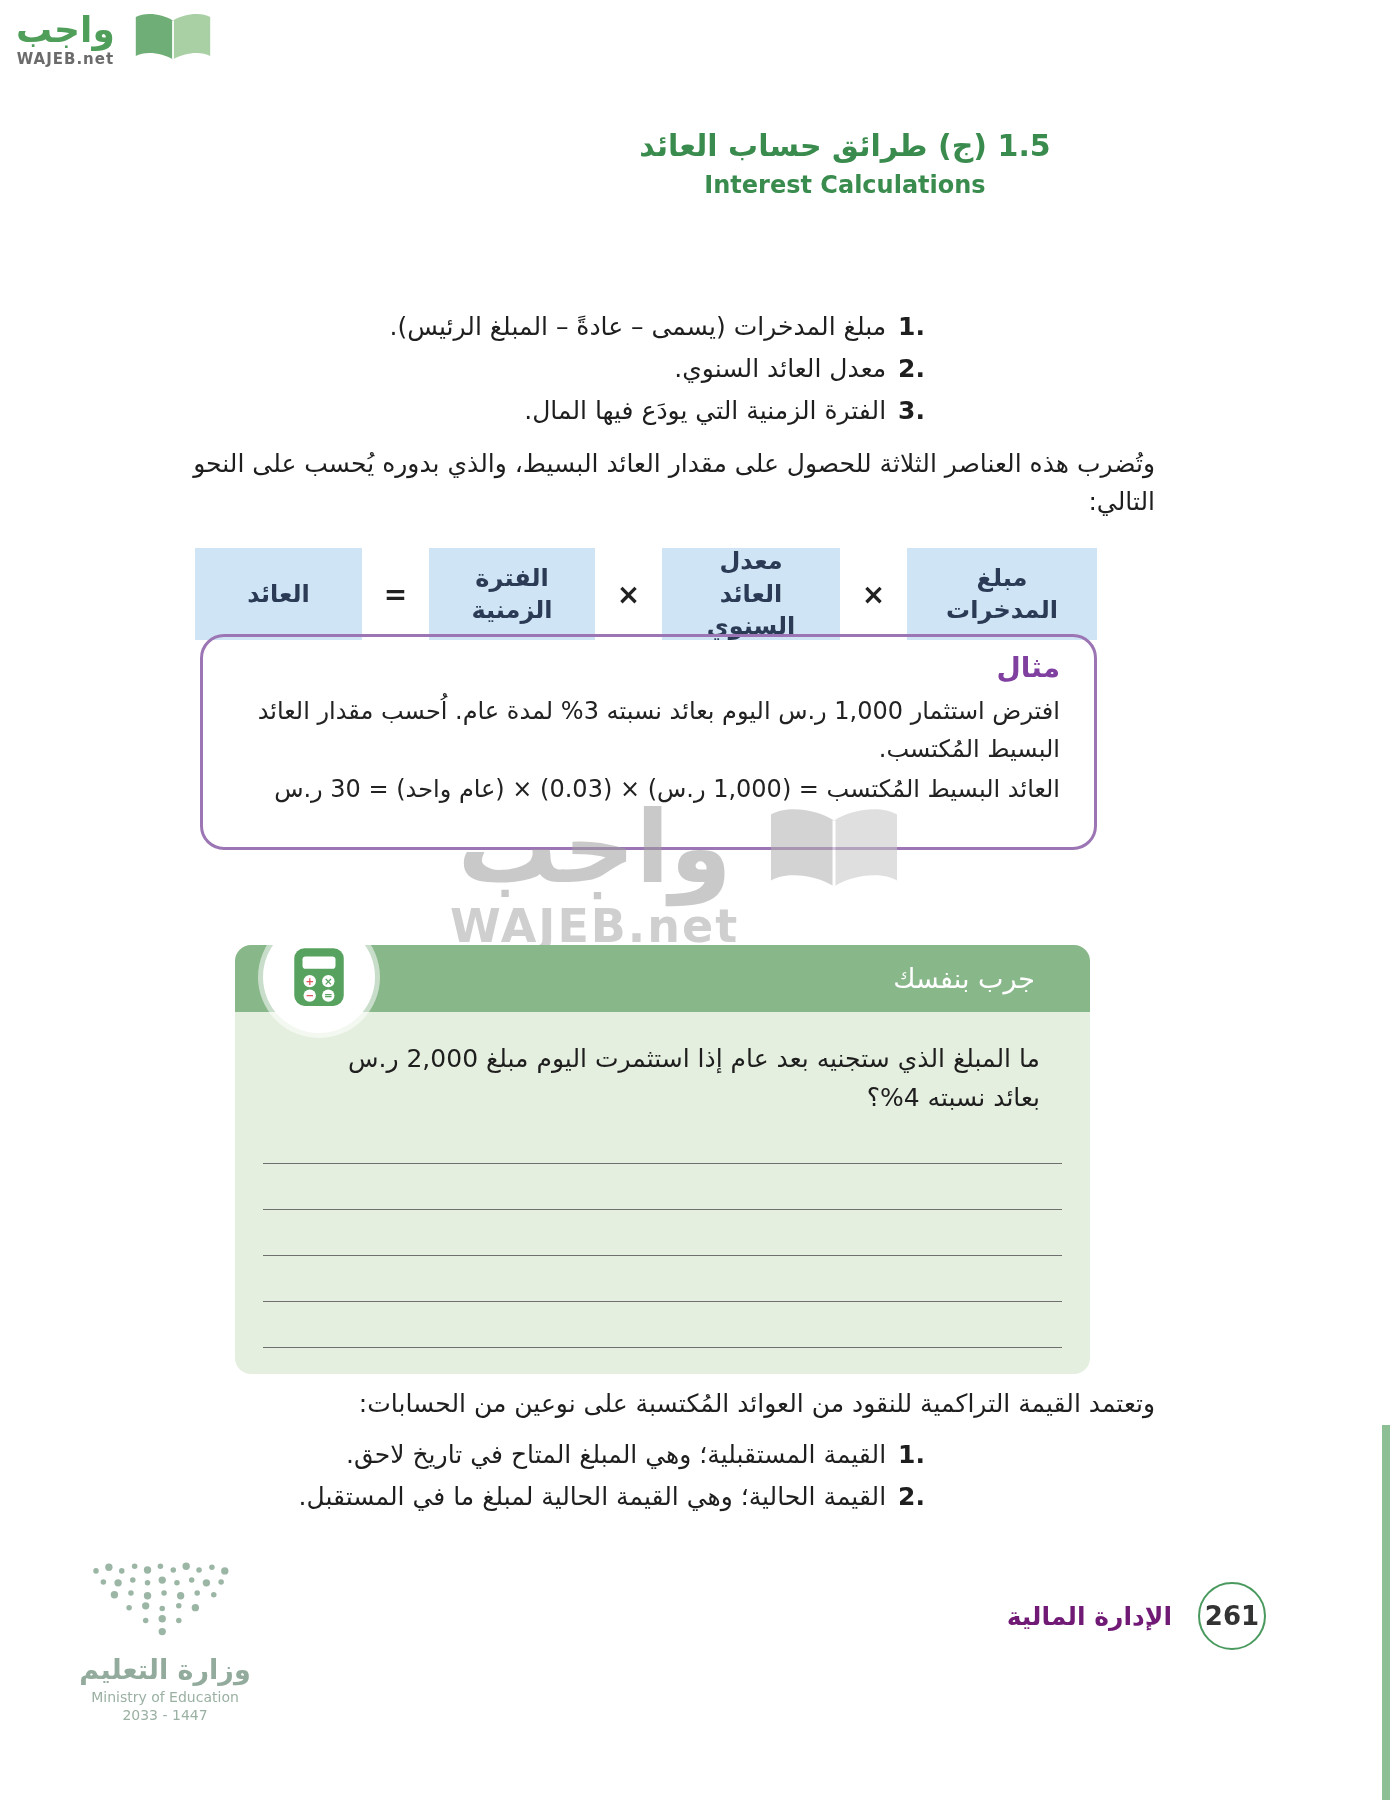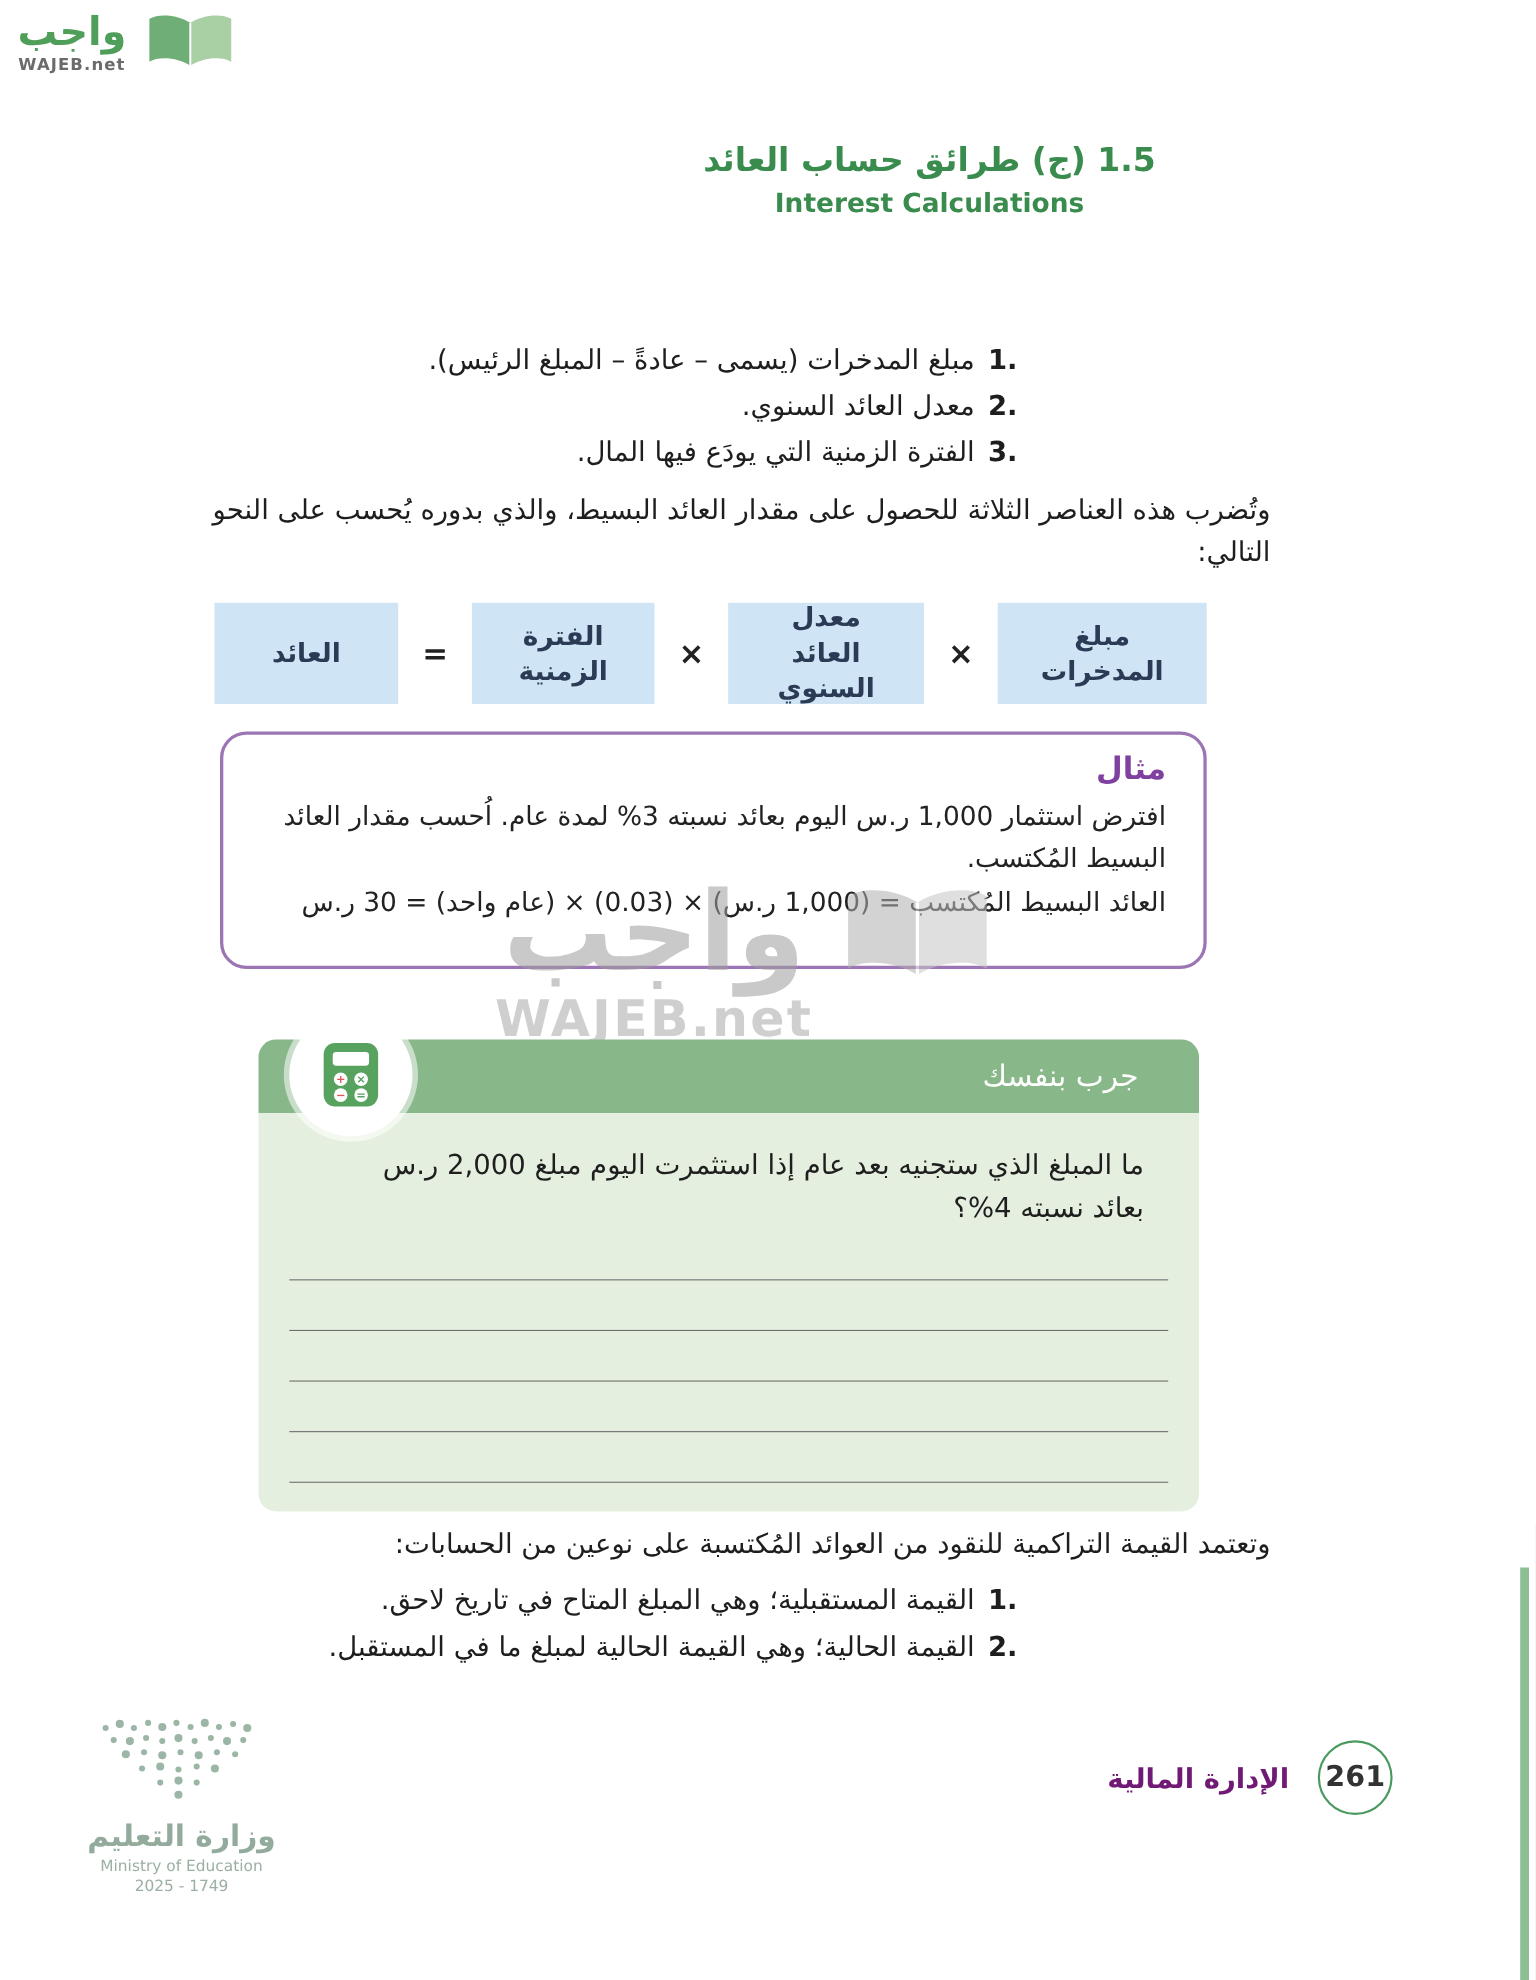--- a/index.html
+++ b/index.html
@@ -51,21 +51,21 @@
     font-size: 24px; font-weight: bold; color: #2b3a55; line-height: 1.35;
   }
   .fbox-savings { width: 190px; padding: 0 32px; }
   .fbox-rate    { width: 178px; padding: 16px 26px; }
   .fbox-period  { width: 166px; padding: 0 8px; }
   .fbox-result  { width: 167px; padding: 0 8px; }
   .fop { font-size: 28px; font-weight: bold; color: #222; }
 
   
   .example-box {
-    position: absolute; left: 200px; top: 665px; width: 897px; height: 216px;
+    position: absolute; left: 200px; top: 634px; width: 897px; height: 216px;
     box-sizing: border-box; border: 3px solid #9c76b4; border-radius: 24px;
     padding: 14px 34px; direction: rtl; background: transparent;
   }
   .example-title { margin: 0 0 8px 0; font-size: 28px; font-weight: bold; color: #8040a0; }
   .example-text { margin: 0 0 6px 0; font-size: 24px; line-height: 1.6; color: #222; }
   .example-eq { margin: 0; font-size: 24px; color: #222; }
 
   
   .watermark {
     position: absolute; left: 450px; top: 800px; z-index: 1;
@@ -281,21 +281,21 @@
             <circle cx="118" cy="54" r="4"></circle>
           <circle cx="64" cy="68" r="3"></circle>
             <circle cx="82" cy="66" r="4"></circle>
             <circle cx="100" cy="68" r="3"></circle>
           <circle cx="82" cy="80" r="4"></circle>
         </g>
       </svg>
     </div>
     <div class="ministry-ar">وزارة التعليم</div>
     <div class="ministry-en">Ministry of Education</div>
-    <div class="ministry-year">2025 - 1749</div>
+    <div class="ministry-year">2033 - 1447</div>
   </div>
 
   <div class="footer-right">
     <div class="footer-section">الإدارة المالية</div>
     <div class="page-badge">261</div>
   </div>
 
   <div class="edge-strip"></div>
 
 </div>

